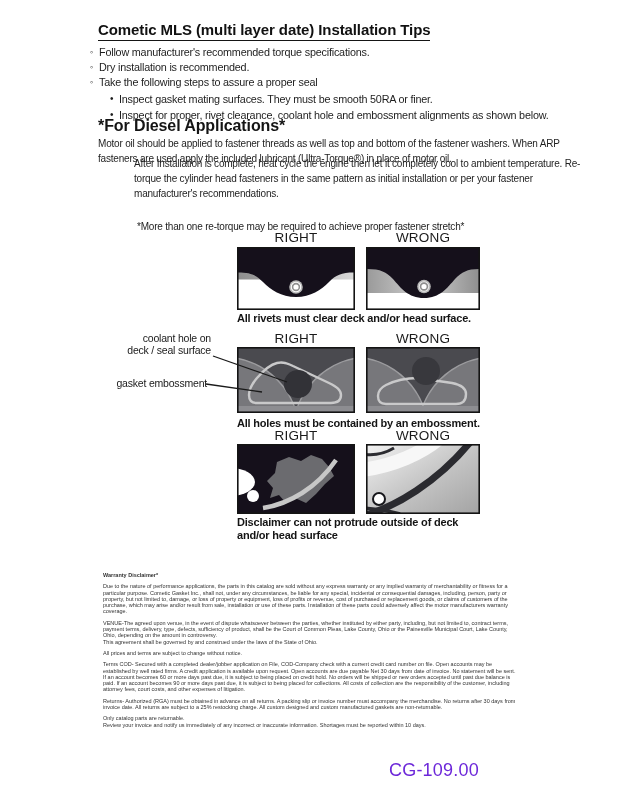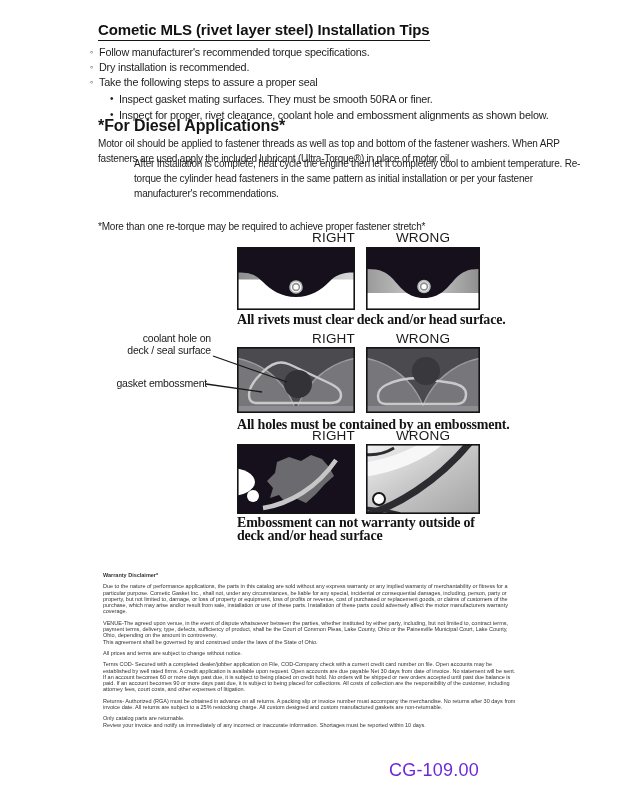--- a/index.html
+++ b/index.html
@@ -12,34 +12,34 @@
   .blist{position:absolute;left:90px;top:45px;font-size:10.8px;line-height:15.2px;letter-spacing:-0.2px;color:#1e1e1e;}
   .bline{white-space:nowrap;}
   .bline .glyph{display:inline-block;width:9px;font-size:9px;vertical-align:1px;}
   .sub{padding-left:20px;}
   .sub .glyph{font-size:10px;}
 
   #diesel-head{position:absolute;left:98px;top:117px;font-size:16px;font-weight:bold;color:#141414;letter-spacing:-0.1px;}
   .para{position:absolute;left:98px;width:462px;font-size:10px;line-height:15px;letter-spacing:-0.2px;color:#1e1e1e;}
   #para1{top:136px;}
   #para2{top:156px;margin-left:36px;}
-  #para3{top:219px;white-space:nowrap;}
+  #para3{top:219px;white-space:nowrap;margin-left:39px;}
 
   
   .dg-row{position:absolute;left:237px;width:250px;}
   #dg-row-1{top:230px;} #dg-row-2{top:331px;} #dg-row-3{top:428px;}
   .dg-headers{position:absolute;left:0;top:0;width:243px;display:flex;}
   .dg-headers span{display:block;text-align:center;font-size:13.5px;color:#1a1a1a;letter-spacing:0.2px;}
-  .dg-headers .h-right{width:118px;text-align:right;}
+  .dg-headers .h-right{width:118px;}
   .dg-headers .h-wrong{width:114px;margin-left:11px;}
   .dg-box{position:absolute;display:block;}
   .box-l{left:0;} .box-r{left:129px;}
   #dg-row-1 .dg-box{top:17px;} #dg-row-2 .dg-box{top:16px;} #dg-row-3 .dg-box{top:16px;}
-  .dg-caption{position:absolute;left:0;font-size:14px;font-weight:bold;color:#141414;
-              letter-spacing:-0.2px;white-space:nowrap;font-family:Liberation Serif, serif;}
+  .dg-caption{position:absolute;left:0;font-size:11px;font-weight:bold;color:#141414;
+              letter-spacing:-0.2px;white-space:nowrap;}
   #dg-row-1 .dg-caption{top:82px;}
   #dg-row-2 .dg-caption{top:86px;}
   #dg-row-3 .dg-caption{top:88px;white-space:normal;width:250px;line-height:13px;}
 
   
   .anno{position:absolute;font-size:10.5px;line-height:12px;color:#1a1a1a;text-align:right;letter-spacing:-0.2px;}
   #anno-coolant{left:101px;top:332px;width:110px;}
   #anno-emboss{left:101px;top:377px;width:106px;white-space:nowrap;}
   #leader-overlay{position:absolute;left:100px;top:335px;pointer-events:none;}
 
@@ -47,21 +47,21 @@
   #legal{position:absolute;left:103px;top:572px;width:415px;font-size:5.5px;line-height:6.3px;color:#333;}
   #legal .lhead{font-weight:bold;margin:0 0 5px 0;}
   #legal p{margin:0 0 5px 0;}
   #doc-number{position:absolute;left:389px;top:760px;font-size:18px;color:#6d28d9;letter-spacing:0.2px;}
 </style>
 </head>
 <body>
 
 <div id="page">
 
-  <div id="title">Cometic MLS (rivet layer steel) Installation Tips</div>
+  <div id="title">Cometic MLS (multi layer date) Installation Tips</div>
 
   <div class="blist">
     <div class="bline">
       <span class="glyph">◦</span><span>Follow manufacturer's recommended torque specifications.</span>
     </div>
     <div class="bline">
       <span class="glyph">◦</span><span>Dry installation is recommended.</span>
     </div>
     <div class="bline">
       <span class="glyph">◦</span><span>Take the following steps to assure a proper seal</span>
@@ -176,21 +176,21 @@
         </linearGradient>
       </defs>
       <rect x="0" y="0" width="114" height="70" fill="url(#silverg)"></rect>
       <path d="M-4,26 C26,22 56,10 76,-8" fill="none" stroke="#f7f7f7" stroke-width="14"></path>
       <path d="M-4,10 C8,12 18,10 28,4" fill="none" stroke="#2b2b30" stroke-width="3"></path>
       <path d="M-4,72 C28,64 72,38 106,-4" fill="none" stroke="#2b2b30" stroke-width="7"></path>
       <path d="M-4,64 C12,65 24,67 34,70" fill="none" stroke="#2b2b30" stroke-width="3.5"></path>
       <circle cx="13" cy="55" r="6" fill="#ffffff" stroke="#17171b" stroke-width="2"></circle>
       <rect x="0.8" y="0.8" width="112.4" height="68.4" fill="none" stroke="#141414" stroke-width="1.6"></rect>
     </svg>
-    <div class="dg-caption">Embossment can not warranty outside of deck and/or head surface</div>
+    <div class="dg-caption">Disclaimer can not protrude outside of deck and/or head surface</div>
   </div>
 
   <div id="legal">
     <p class="lhead">Warranty Disclaimer*</p>
     <p>Due to the nature of performance applications, the parts in this catalog are sold without any express warranty or any implied warranty of merchantability or fitness for a particular purpose.  Cometic Gasket Inc., shall not, under any circumstances, be liable for any special, incidental or consequential damages, including, person, party or property, but not limited to, damage, or loss of property or equipment, loss of profits or revenue, cost of purchased or replacement goods, or claims of customers of the purchase, which may arise and/or result from sale, installation or use of these parts.  Installation of these parts could adversely affect the motor manufacturers warranty coverage.</p>
     <p>
       <span>VENUE-The agreed upon venue, in the event of dispute whatsoever between the parties, whether instituted by either party, including, but not limited to, contract terms, payment terms, delivery, type, defects, sufficiency of product, shall be the Court of Common Pleas, Lake County, Ohio or the Painesville Municipal Court, Lake County, Ohio, depending on the amount in controversy.</span><br>
       <span>This agreement shall be governed by and construed under the laws of the State of Ohio.</span>
     </p>
     <p>All prices and terms are subject to change without notice.</p>

